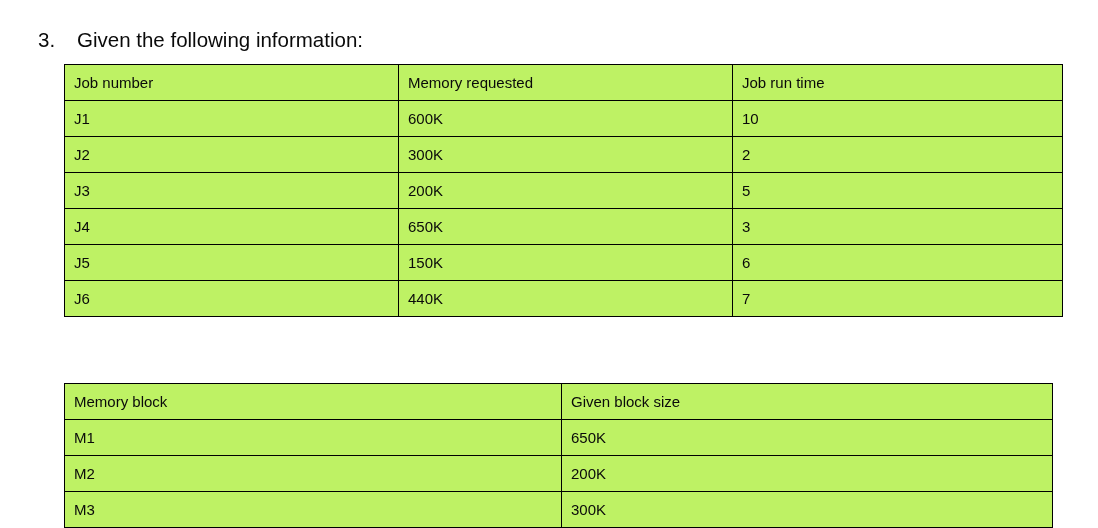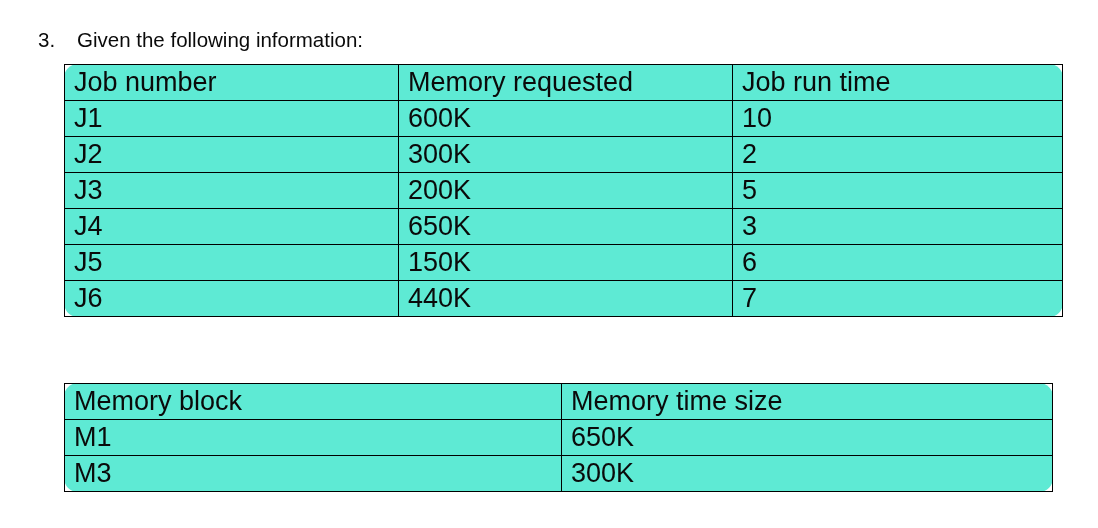--- a/index.html
+++ b/index.html
@@ -34,24 +34,23 @@
   }
   .question-text {
     white-space: nowrap;
   }
 
   
   .doc-table {
     position: absolute;
     border-collapse: collapse;
     table-layout: fixed;
-    font-size: 27px;
+    font-size: 15px;
     line-height: 1;
-    background: #5eead4;
-    border-radius: 14px;
+    background: #bef264;
   }
   .doc-table td,
   .doc-table th {
     border: 1.3px solid #000000;
     padding: 0 0 0 9px;
     height: 35px;
     vertical-align: middle;
     text-align: left;
     font-weight: normal;
     white-space: nowrap;
@@ -125,26 +124,30 @@
       <td class="c1">440K</td>
       <td class="c2">7</td>
     </tr>
   </tbody>
 </table>
 
 <table id="memory-table" class="doc-table">
   <thead>
     <tr>
       <th class="c0">Memory block</th>
-      <th class="c1">Memory time size</th>
+      <th class="c1">Given block size</th>
     </tr>
   </thead>
   <tbody>
     <tr>
       <td class="c0">M1</td>
       <td class="c1">650K</td>
+    </tr>
+    <tr>
+      <td class="c0">M2</td>
+      <td class="c1">200K</td>
     </tr>
     <tr>
       <td class="c0">M3</td>
       <td class="c1">300K</td>
     </tr>
   </tbody>
 </table>
 
 </body></html>

